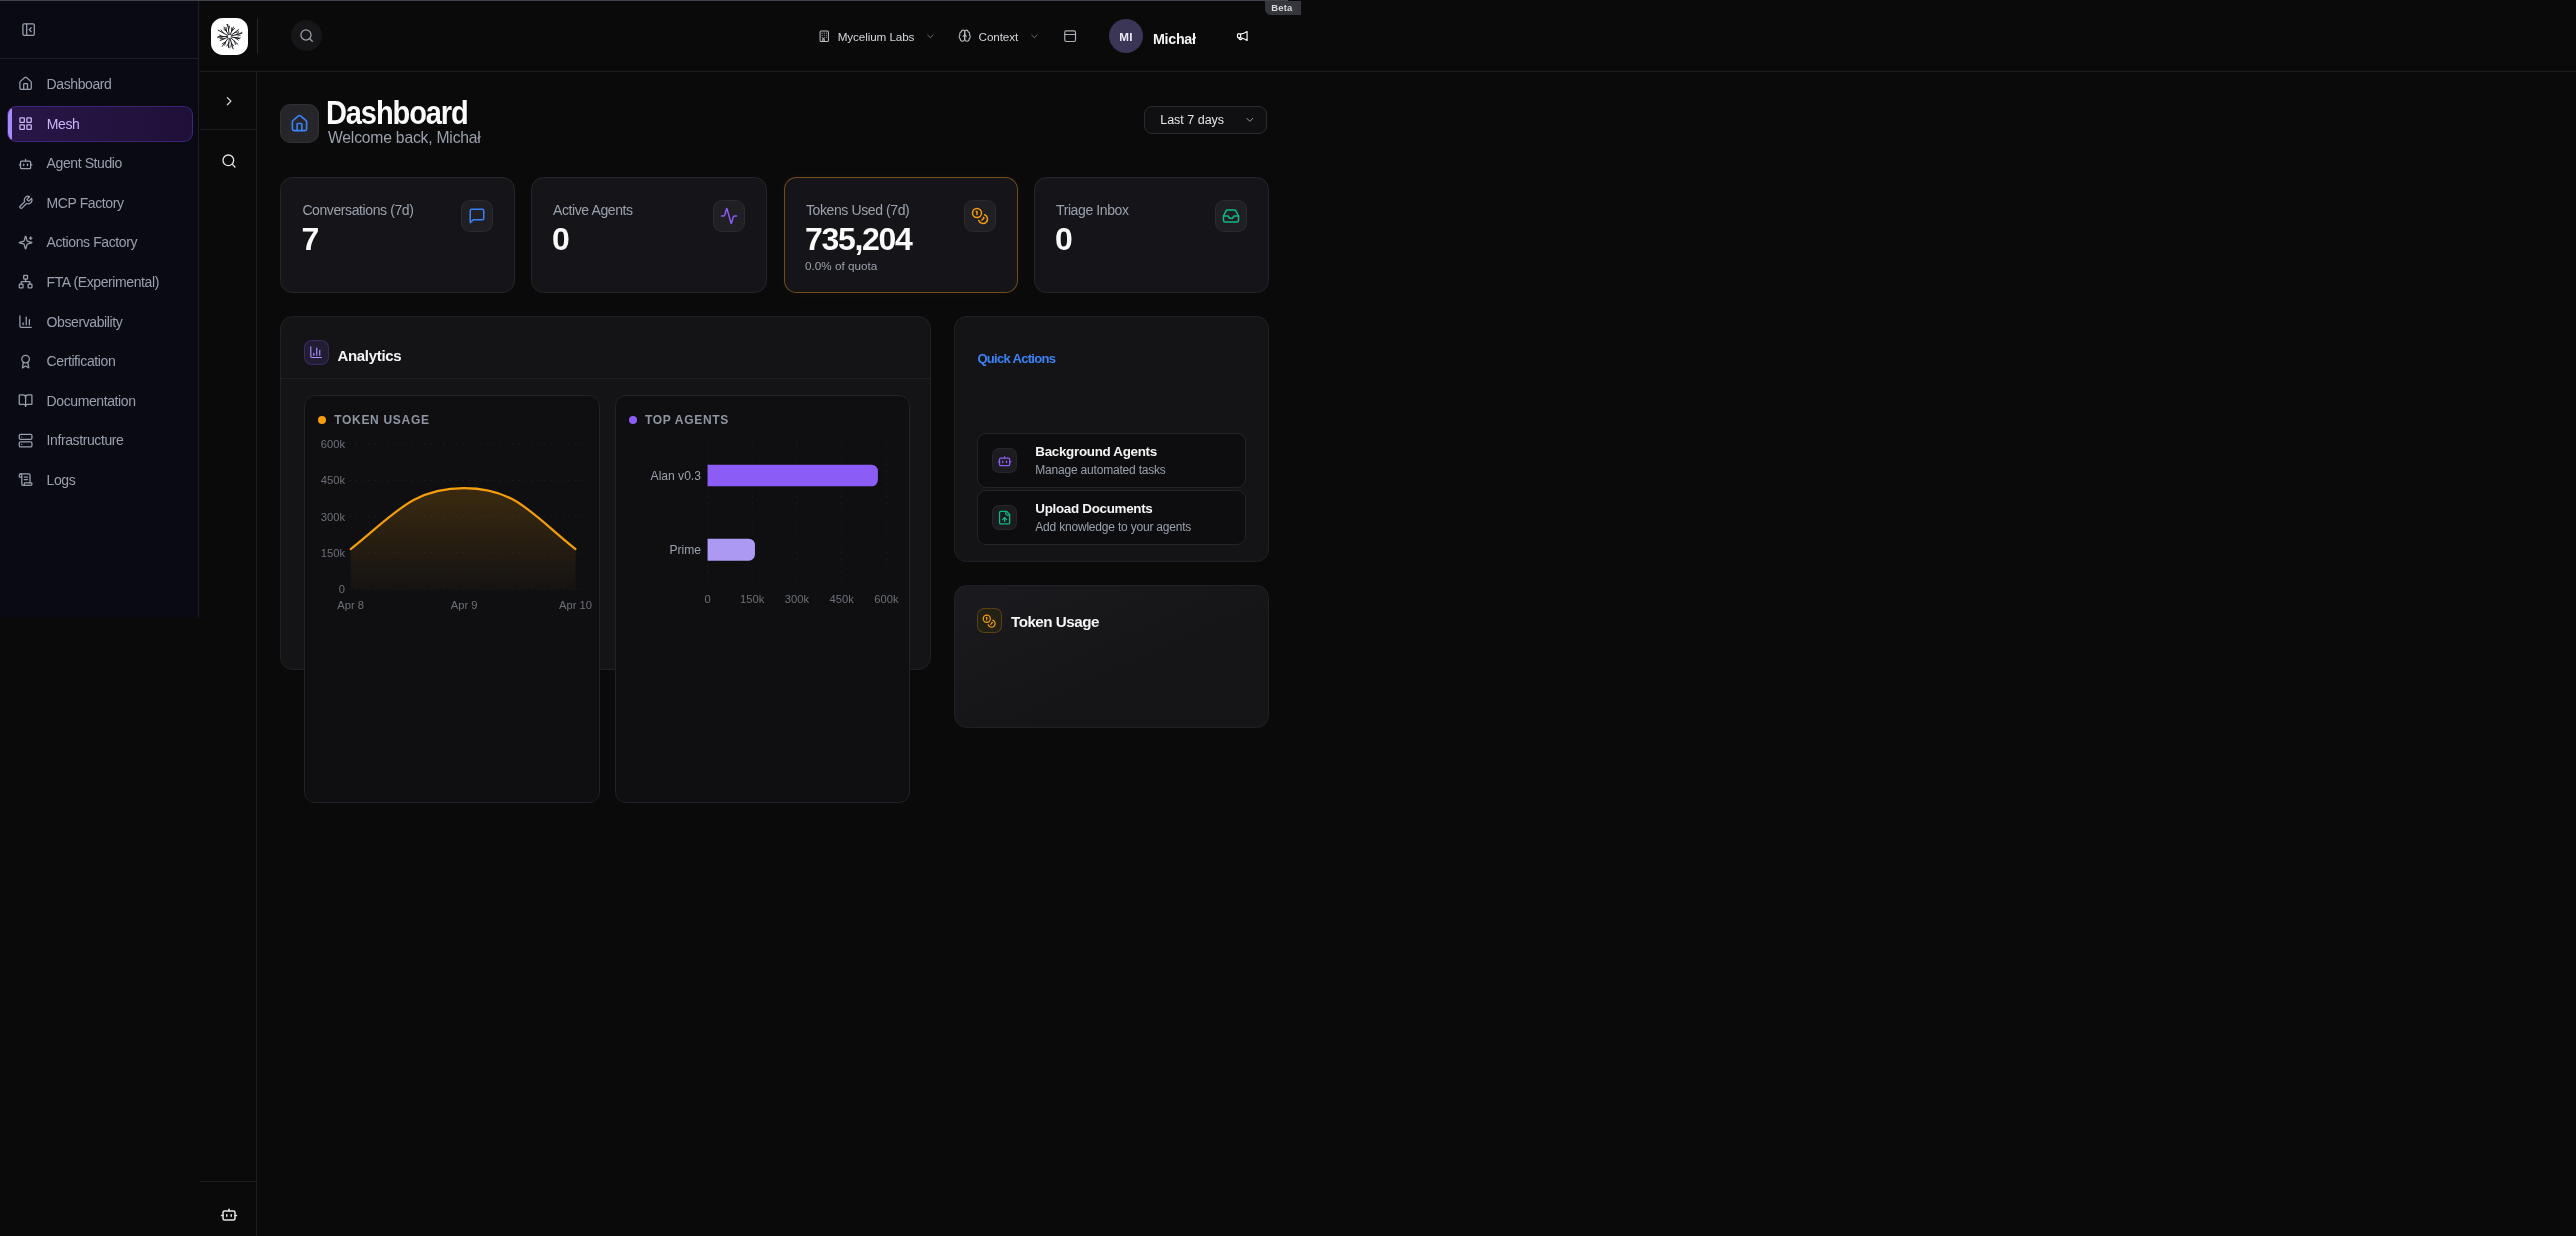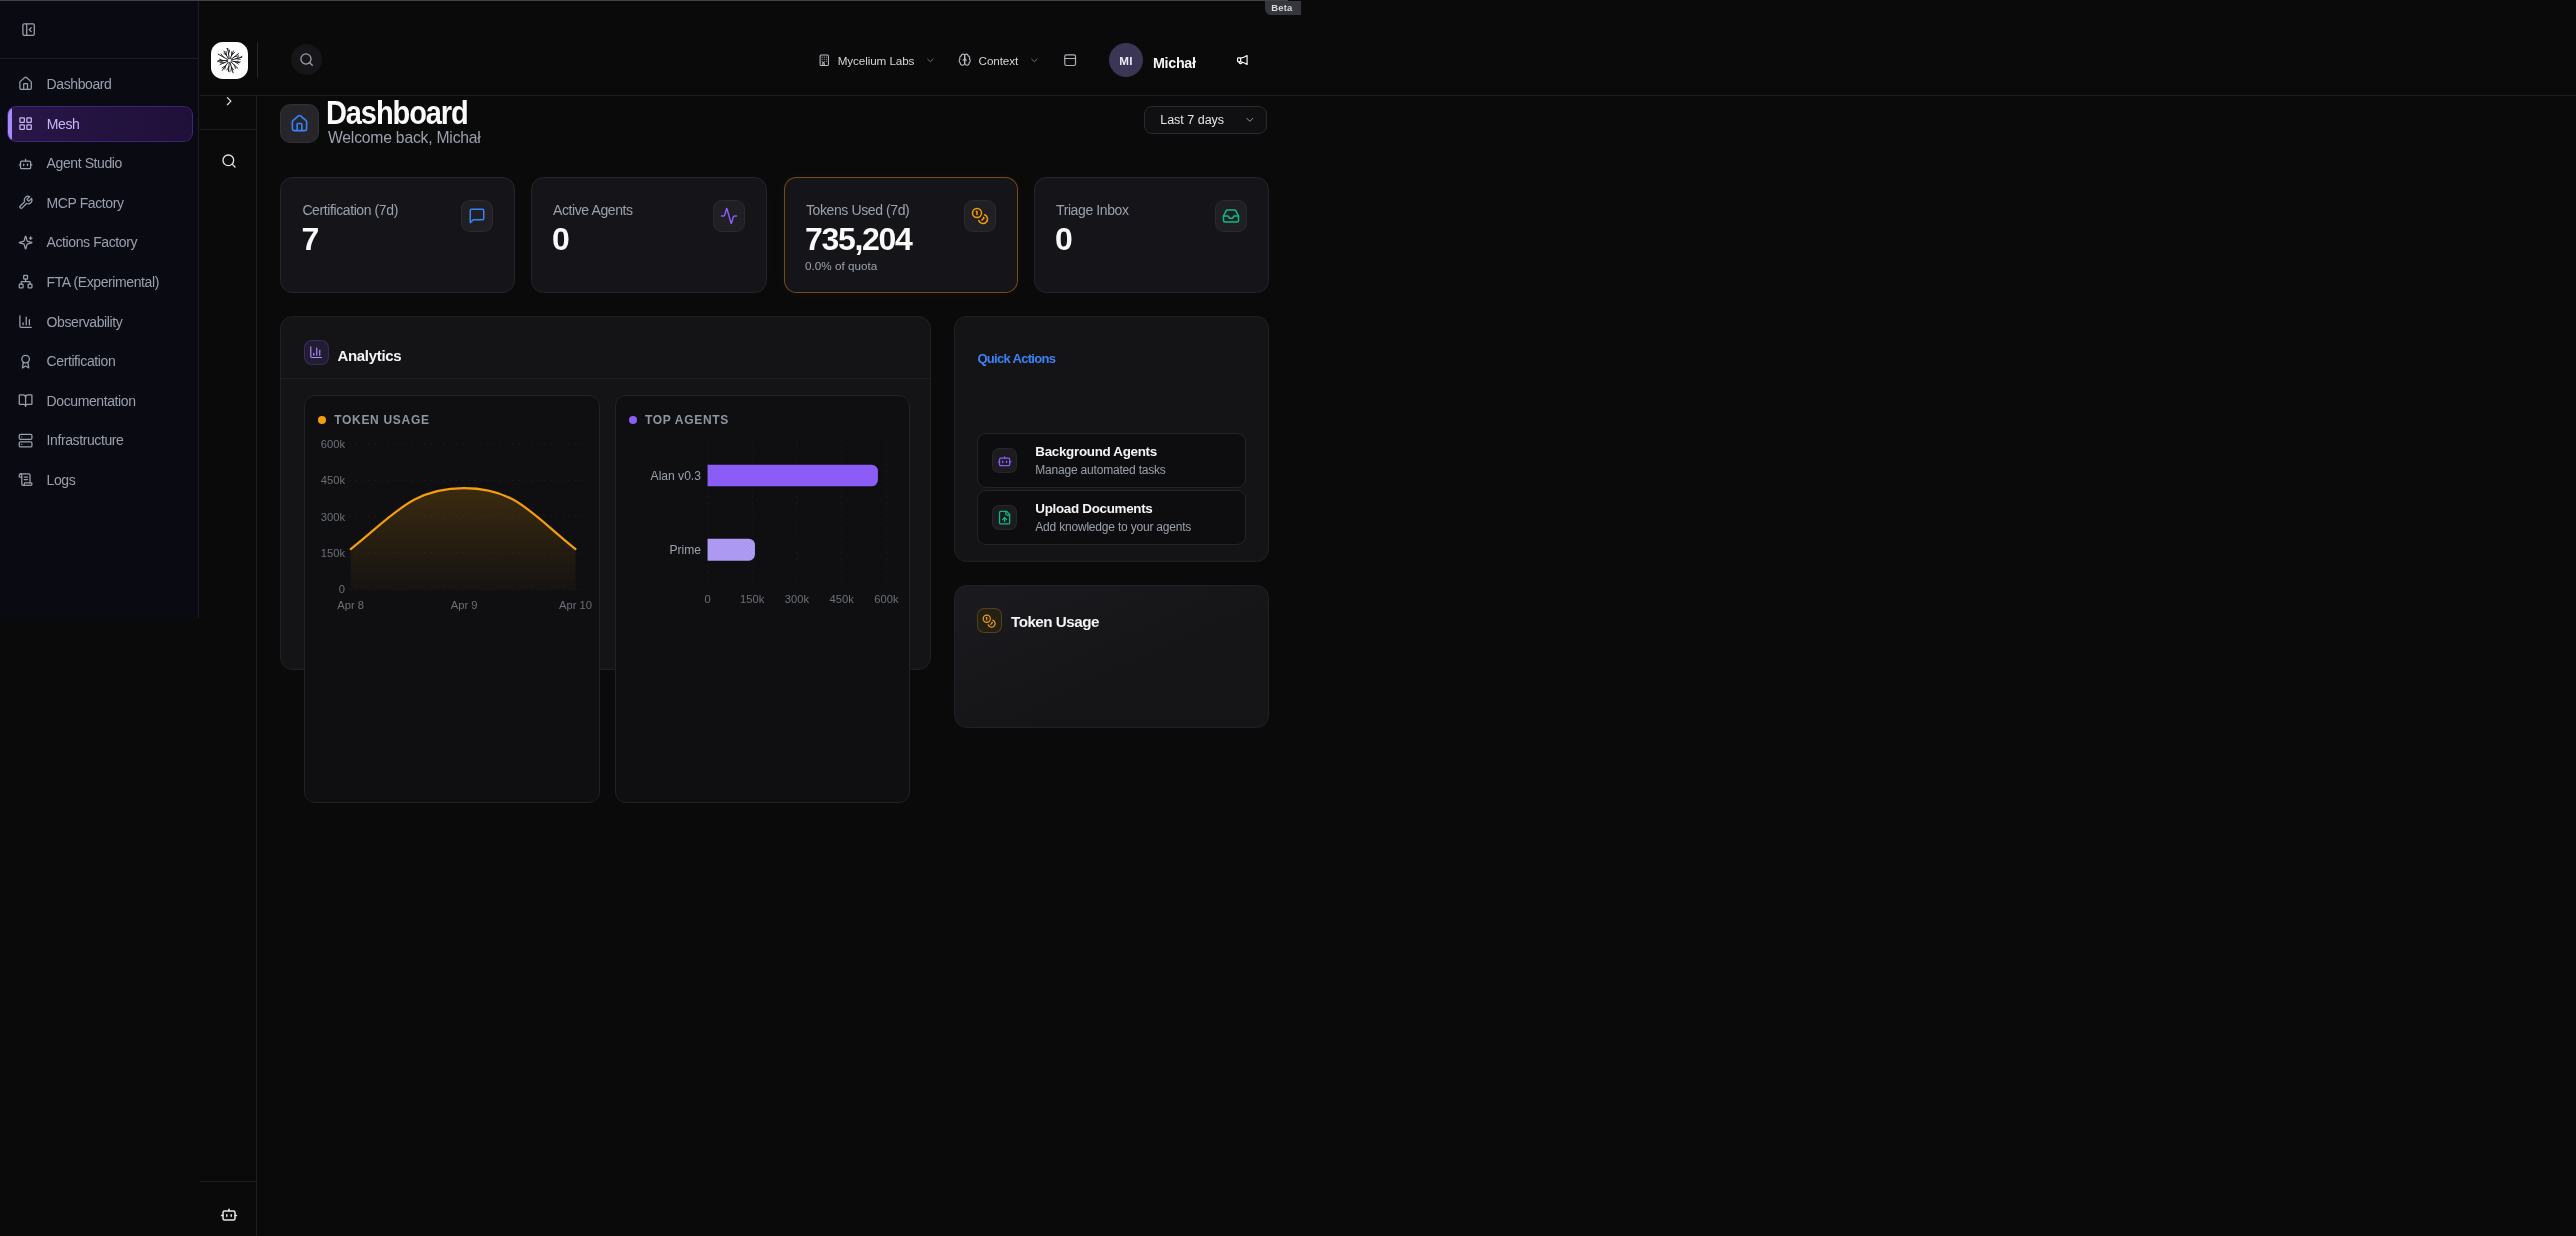--- a/index.html
+++ b/index.html
@@ -32,21 +32,21 @@
 #rail { position:absolute; left:200px; top:72px; width:57px; bottom:0; background:#0a0a0b;
   border-right:0.9px solid #1d1d23; z-index:20; }
 #rail .sec1 { position:absolute; top:0; left:0; right:0; height:58px; border-bottom:0.9px solid #1d1d23; }
 #railchev { position:absolute; left:21.5px; top:22.4px; color:#e4e4e7; }
 #railsearch { position:absolute; left:20.6px; top:81px; color:#e4e4e7; }
 #rail .sec3 { position:absolute; bottom:0; left:0; right:0; height:55px; border-top:0.9px solid #1d1d23; }
 #railbot { position:absolute; left:20px; top:23px; color:#e4e4e7; }
 
 
 #header { position:absolute; left:200px; top:0; right:0; height:72px; background:#0a0a0b;
-  border-bottom:0.9px solid #1e1e22; z-index:25;margin-top:24px; }
+  border-bottom:0.9px solid #1e1e22; z-index:25; }
 #logo { position:absolute; left:10.8px; top:17.5px; width:37px; height:37px; background:#fff; border-radius:11.7px; }
 #hdrdiv { position:absolute; left:57px; top:18px; height:36px; border-left:0.9px solid #26262b; }
 #hsearch { position:absolute; left:91px; top:20px; width:31px; height:31px; border-radius:50%;
   background:#161619; color:#9aa1ad; display:flex; align-items:center; justify-content:center; }
 .hitem { position:absolute; top:0; height:72px; display:flex; align-items:center; gap:7.2px;
   color:#d2d5da; font-size:11.7px; letter-spacing:-0.1px; font-weight:500; }
 .hitem .icg { color:#b9bdc4; }
 .hitem .chev { color:#787d86; }
 #avatar { position:absolute; left:909px; top:19px; width:34px; height:34px; border-radius:50%;
   background:#3b3655; color:#edeaf6; display:flex; align-items:center; justify-content:center;
@@ -357,21 +357,21 @@
   <div id="pgtitle">Dashboard</div>
   <div id="pgsub">Welcome back, Michał</div>
   <div id="range">
       <span>Last 7 days</span>
       <svg class="ic chev" width="11.7" height="11.7" viewBox="0 0 24 24">
         <path d="m6 9 6 6 6-6"></path>
       </svg>
     </div>
 
   <div class="scard" style="left:22.4px; width:235px">
-    <div class="t">Certification (7d)</div>
+    <div class="t">Conversations (7d)</div>
     <div class="chip dots" style="color:#3b82f6">
         <svg class="ic" width="18" height="18" viewBox="0 0 24 24">
           <path d="M21 15a2 2 0 0 1-2 2H7l-4 4V5a2 2 0 0 1 2-2h14a2 2 0 0 1 2 2z"></path>
         </svg>
       </div>
     <div class="num">7</div>
   </div>
   <div class="scard" style="left:273px; width:236px">
     <div class="t">Active Agents</div>
     <div class="chip dots" style="color:#8b5cf6">

